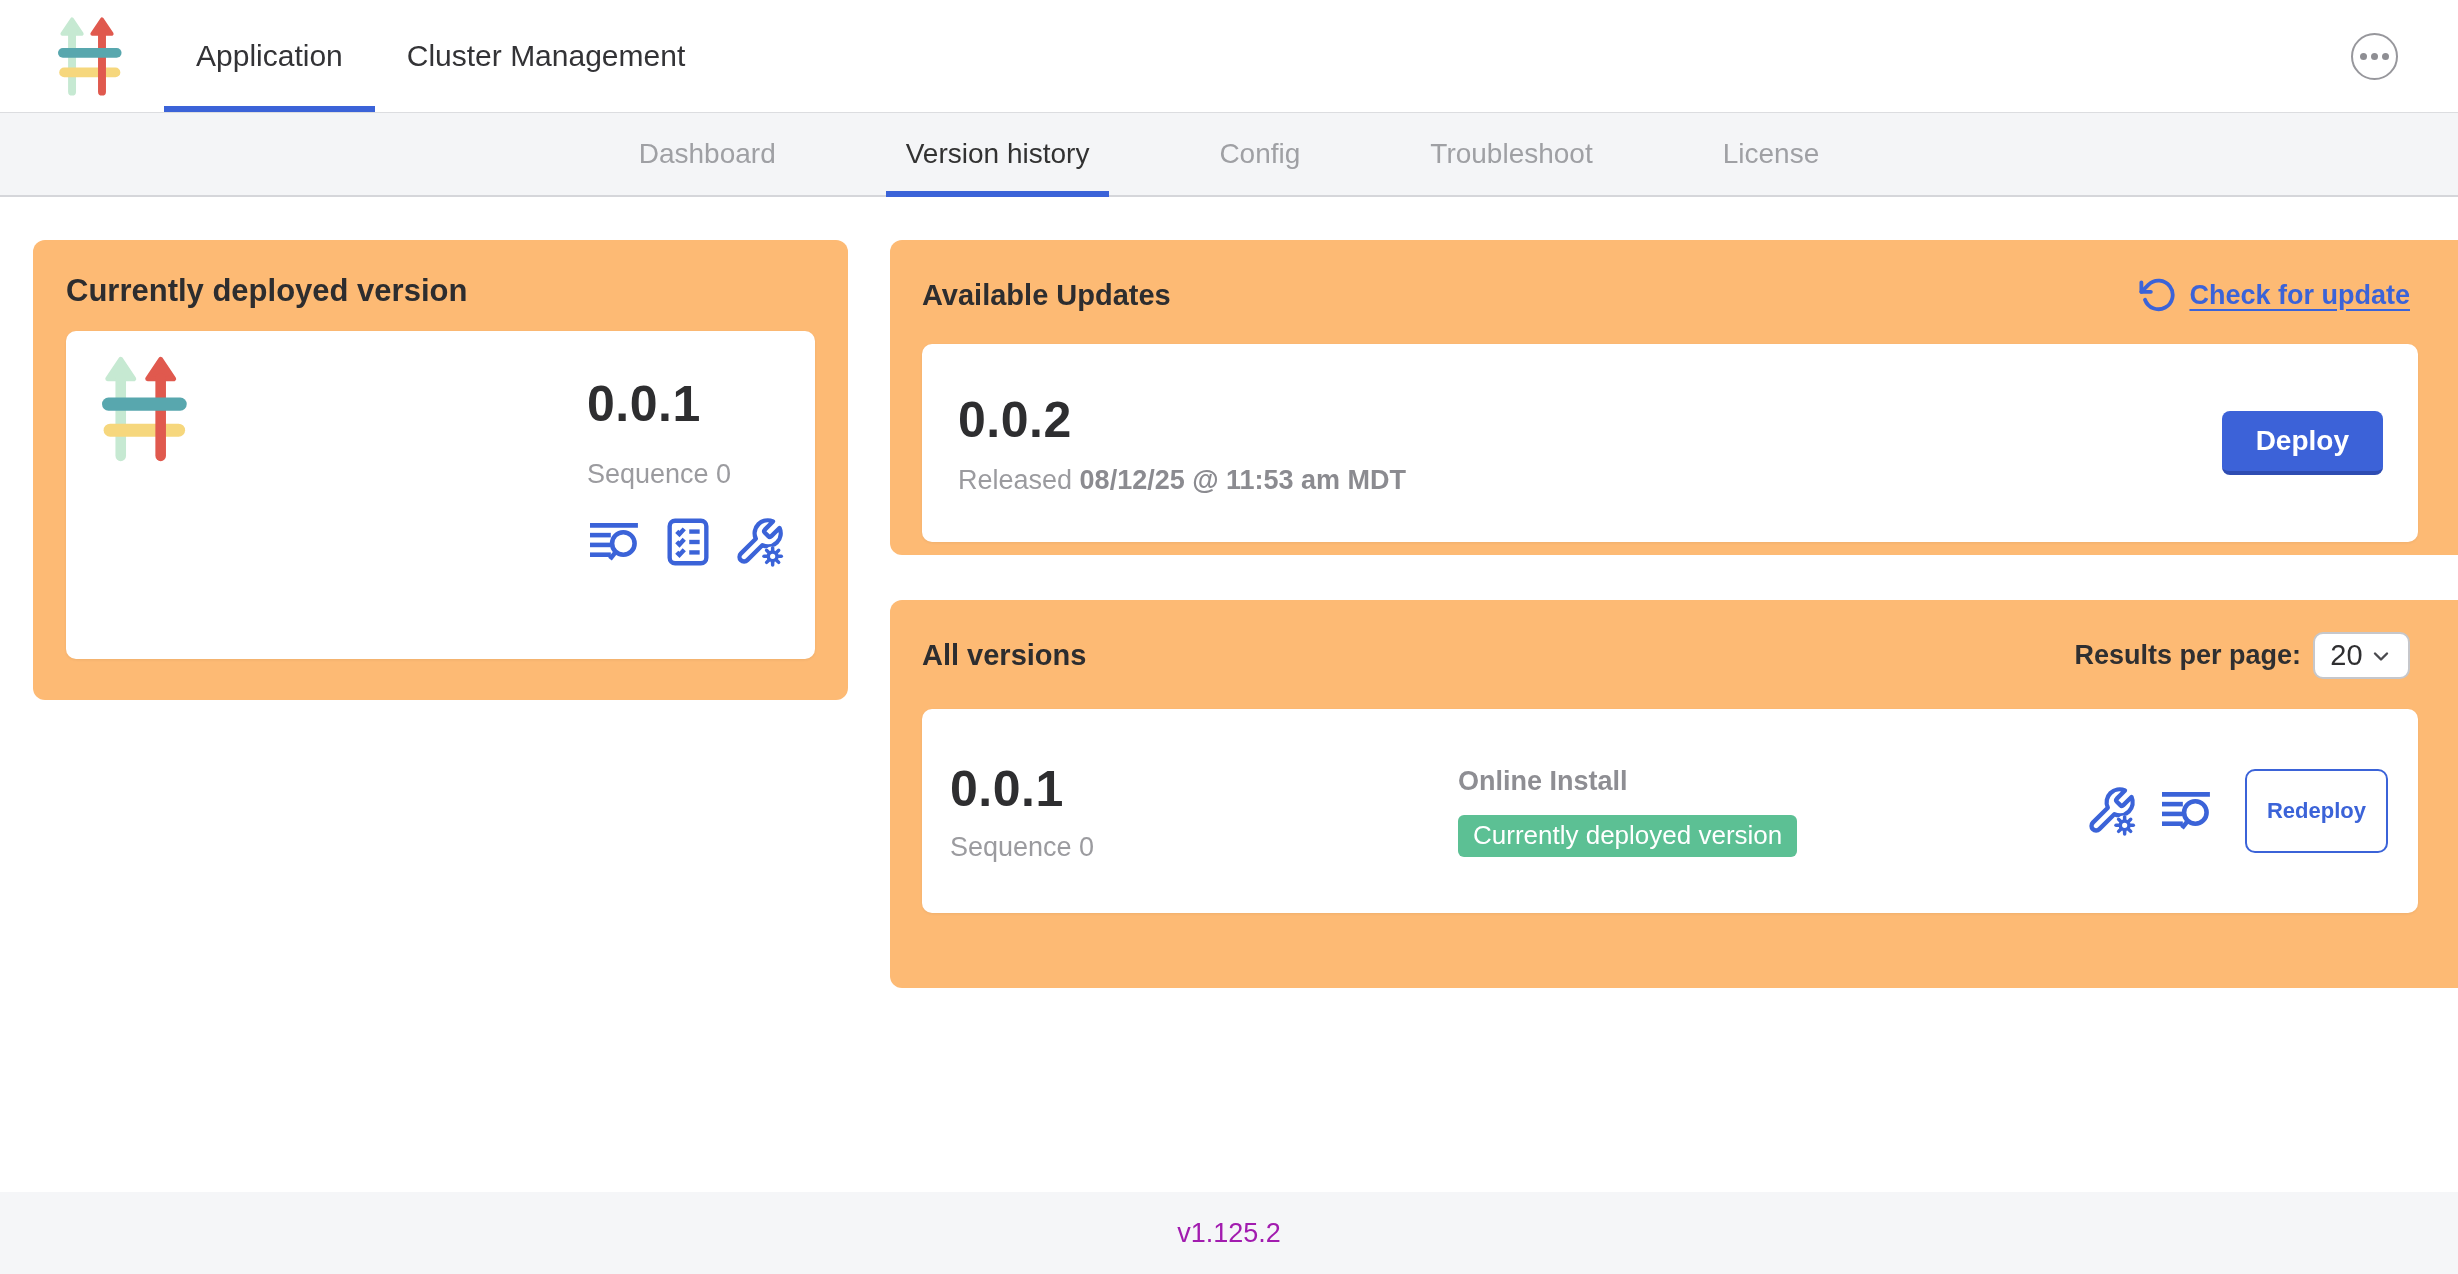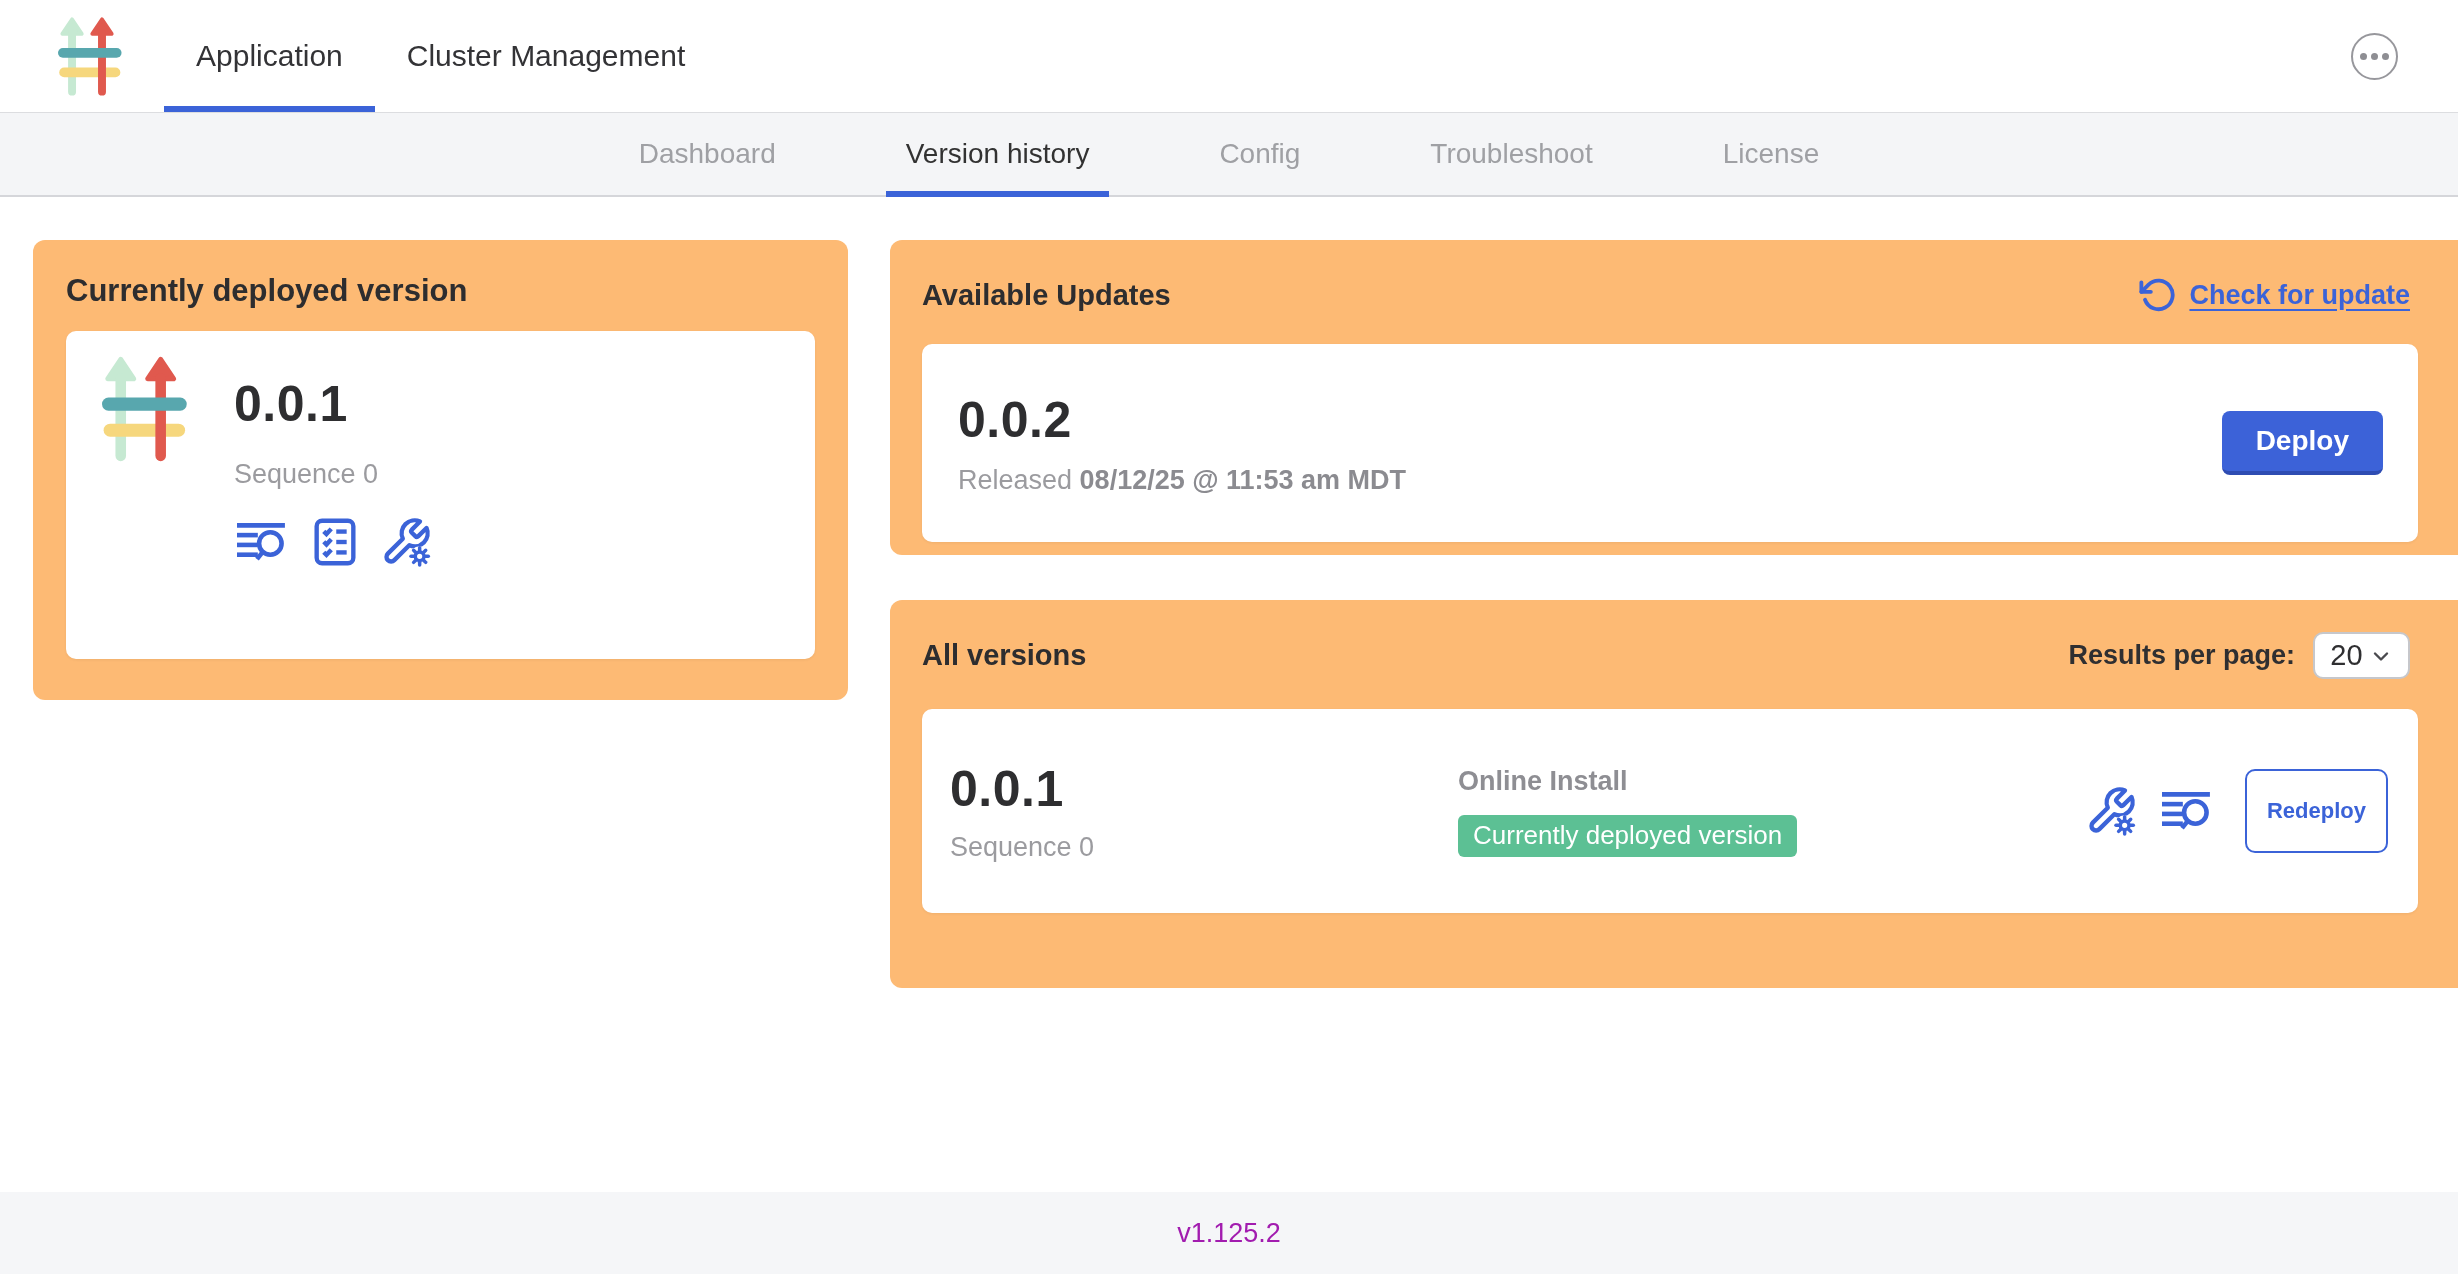--- a/index.html
+++ b/index.html
@@ -20,21 +20,21 @@
 
   
   .subnav { height:84px; background:#f4f5f7; border-bottom:2px solid #d5d6da; display:flex; justify-content:center; gap:90px; }
   .subnav-tab { position:relative; display:flex; align-items:center; padding:0 20px; font-size:28px; color:#9fa0a4; cursor:pointer; }
   .subnav-tab.active { color:#323232; font-weight:500; }
   .subnav-tab.active::after { content:""; position:absolute; left:0; right:0; bottom:-2px; height:6px; background:#3b63d8; }
 
   
   .content { height:995px; display:flex; align-items:flex-start; }
   .card { background:#fdba74; border-radius:12px; }
-  .inner-card { background:#fff; border-radius:10px; box-shadow:0 1px 3px rgba(0,0,0,.06); }
+  .inner-card { background:#fff; border-radius:10px; box-shadow:0 1px 3px rgba(0,0,0,.06);justify-content:space-between; }
 
   .left-card { margin:43px 0 0 33px; width:815px; height:460px; padding:33px; flex:none; }
   .left-card h2 { font-size:31px; font-weight:700; color:#2d2d2f; }
   .cv-inner { margin-top:22px; height:328px; display:flex; align-items:flex-start; padding:24px 30px 0 36px; }
   .logo-lg { width:88px; margin-right:44px; flex:none; }
   .logo-lg svg { width:88px; height:108px; display:block; }
   .cv-details { margin-top:20px; }
   .version-big { font-size:50px; font-weight:700; color:#2e2e30; letter-spacing:.5px; }
   .seq { margin-top:26px; font-size:27px; color:#9b9b9f; }
   .deployed { margin-top:40px; font-size:27px; color:#c2c3c7; }
@@ -49,21 +49,21 @@
   .au-card { height:315px; }
   .check-link { display:flex; align-items:center; gap:12px; color:#3b63d8; font-size:27px; font-weight:600; text-decoration:none; cursor:pointer; }
   .check-link .link-text { text-decoration:underline; text-underline-offset:5px; }
   .update-row { margin-top:26px; margin-right:32px; height:198px; display:flex; align-items:center; padding:0 35px 0 36px; }
   .released { margin-top:16px; font-size:27px; color:#9b9b9f; }
   .released b { color:#8b8b90; font-weight:700; }
   .deploy-btn { margin-left:auto; height:64px; padding:0 34px; background:#3c62d8; border:none; border-bottom:4px solid #2e4cb2;
     border-radius:8px; color:#fff; font-family:inherit; font-size:28px; font-weight:700; cursor:pointer; }
 
   .av-card { margin-top:45px; height:388px; }
-  .rpp { display:flex; align-items:center; gap:18px; }
+  .rpp { display:flex; align-items:center; gap:12px; }
   .rpp-label { font-size:27px; font-weight:600; color:#2f2f31; }
   .rpp-select { width:97px; height:47px; background:#fff; border:2px solid #c6c7cb; border-radius:10px;
     display:flex; align-items:center; justify-content:center; gap:6px; font-size:29px; color:#2f2f31; cursor:pointer; }
   .version-row { margin-top:30px; margin-right:32px; height:204px; display:flex; align-items:center; padding:0 30px 0 28px; }
   .vr-col1 { width:508px; flex:none; }
   .vr-col1 .seq { margin-top:14px; }
   .vr-col2 { flex:1; }
   .install-type { font-size:27px; font-weight:600; color:#8e8e93; }
   .badge { display:inline-flex; align-items:center; margin-top:18px; height:42px; padding:0 15px;
     background:#5cc094; border-radius:6px; color:#fff; font-size:26px; font-weight:500; }

